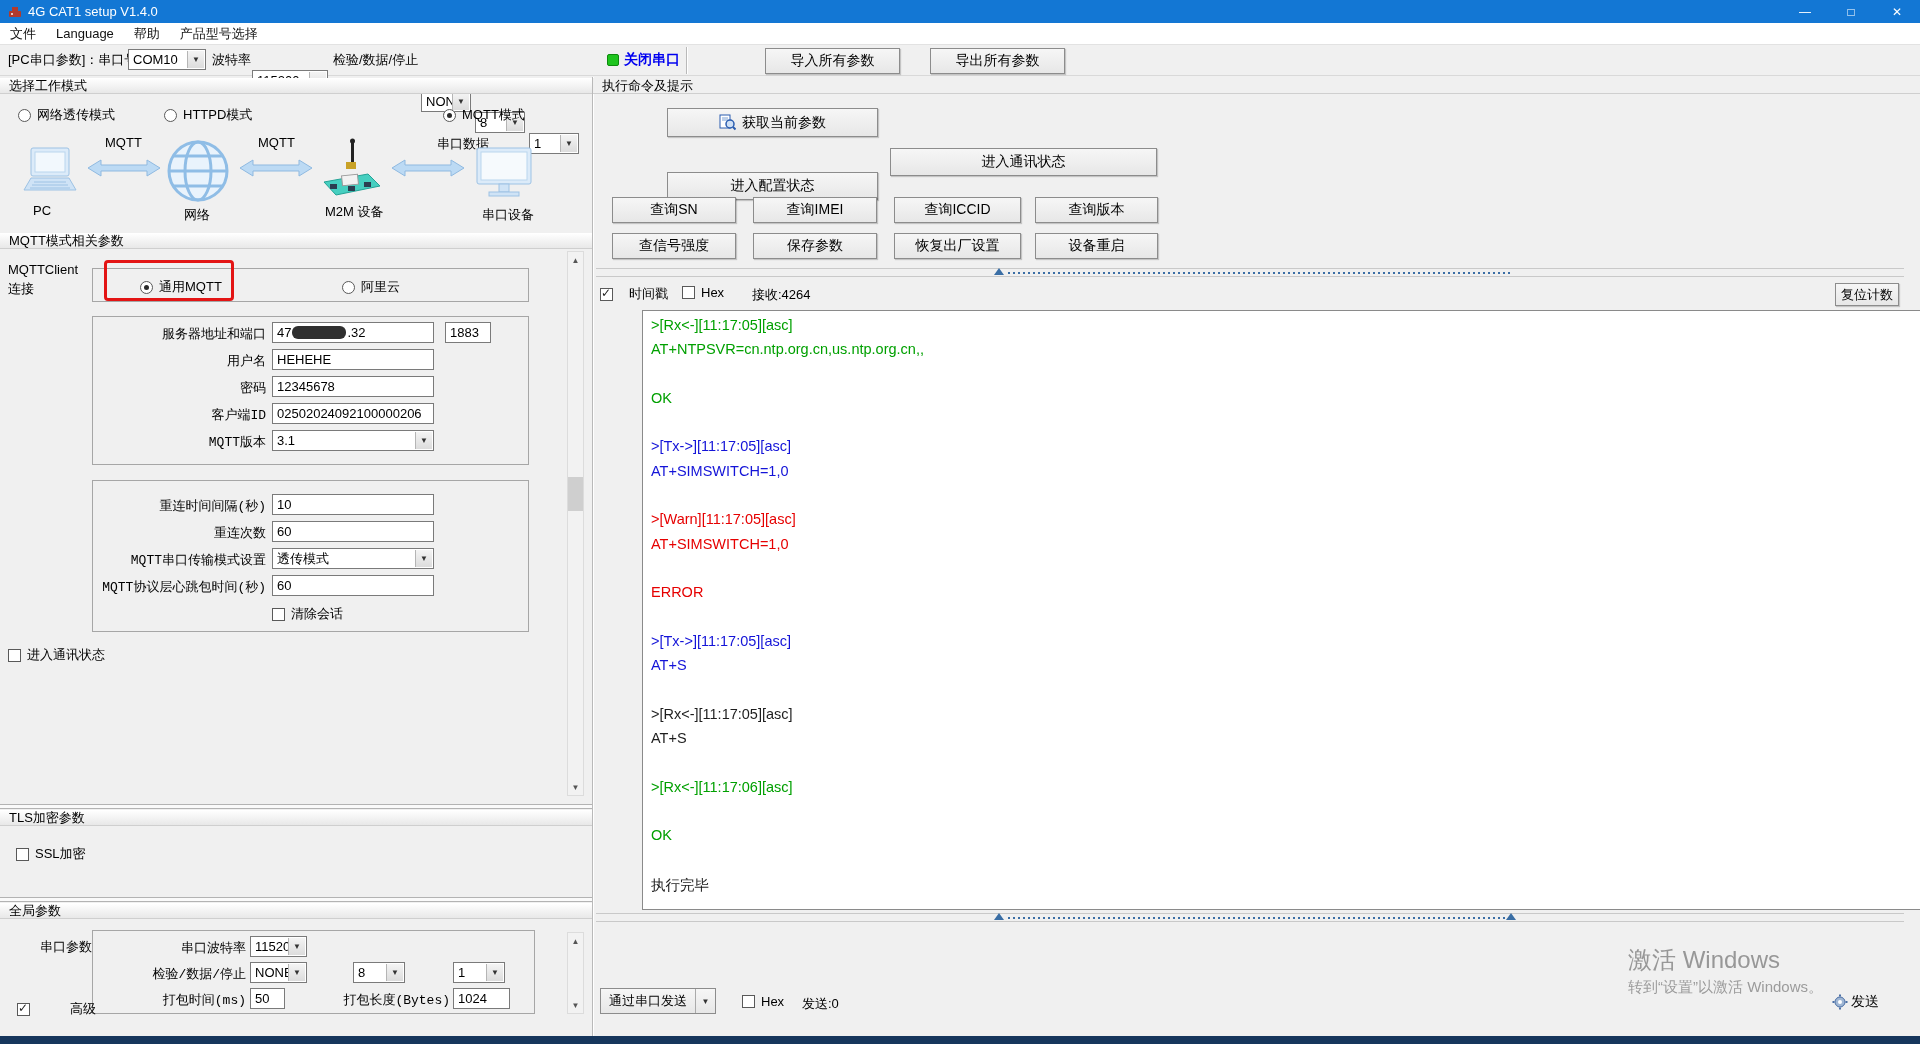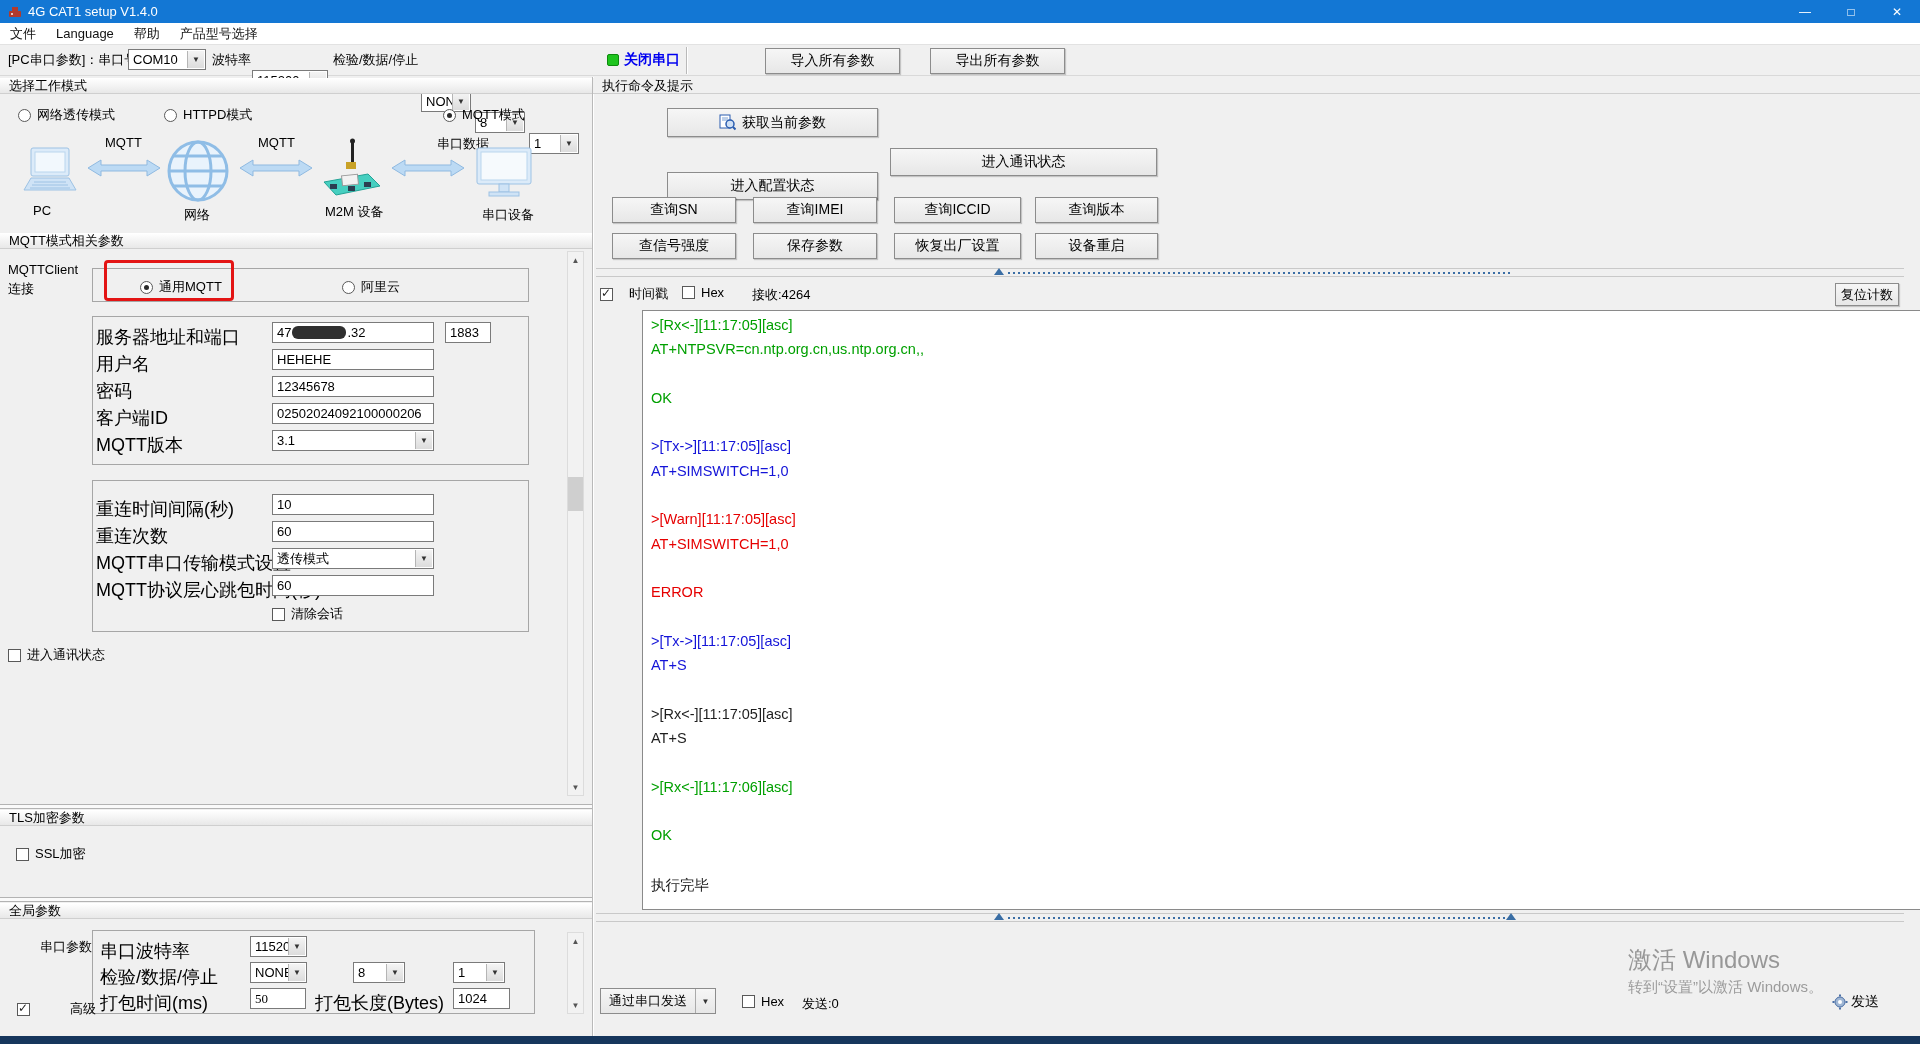--- a/index.html
+++ b/index.html
@@ -37,21 +37,21 @@
 
   .green-dot{position:absolute;width:12px;height:12px;background:#1ec41e;border:1px solid #0d8a0d;border-radius:2px;}
   .close-serial{font-weight:bold;color:#0000f0;font-size:14px;}
   .vsep{position:absolute;width:0;border-left:1px solid #b9b9b9;border-right:1px solid #fff;}
 
   
   .strip{position:absolute;height:16px;background:linear-gradient(#fefefe,#e8e8e8);border-top:1px solid #fff;border-bottom:1px solid #cfcfcf;font-size:13px;color:#000;display:flex;align-items:center;padding-left:9px;}
   .dbl{position:absolute;height:5px;border-top:1px solid #b3b3b3;border-bottom:1px solid #b3b3b3;background:#fafafa;}
 
   .gbox{position:absolute;border:1px solid #a6a6a6;background:#f0f0f0;}
-  .flabel{position:absolute;font-size:18px;color:#000;text-align:left;white-space:nowrap;}
+  .flabel{position:absolute;font-size:13px;color:#000;text-align:right;white-space:nowrap;font-family:Liberation Mono, monospace;}
 
   
   .vscroll{position:absolute;width:17px;background:#f2f2f2;border:1px solid #dcdcdc;}
   .vscroll .arr{position:absolute;left:0;width:15px;height:16px;background:#f2f2f2;color:#555;font-size:8px;display:flex;align-items:center;justify-content:center;}
   .vscroll .arr.down{bottom:0;}
   .vscroll .thumb{position:absolute;left:0;width:15px;background:#cfcfcf;}
   .hstrip{position:absolute;height:9px;background:#f0f0f0;border-top:1px solid #c9c9c9;border-bottom:1px solid #c9c9c9;}
   .hstrip .dots{position:absolute;top:3px;height:2px;background-image:repeating-linear-gradient(90deg,#3a6ea5 0 2px,transparent 2px 5px);}
   .hstrip .mark{position:absolute;top:-1px;width:0;height:0;border-left:5px solid transparent;border-right:5px solid transparent;border-bottom:7px solid #3a6ea5;}
 
@@ -301,21 +301,21 @@
     </div>
   <div class="combo" style="position:absolute;left:353px;top:962px;width:52px;">
       <span>8</span>
       <span class="arrow">▼</span>
     </div>
   <div class="combo" style="position:absolute;left:453px;top:962px;width:52px;">
       <span>1</span>
       <span class="arrow">▼</span>
     </div>
   <div class="flabel" style="left:100px;top:991px;width:146px;">打包时间(ms)</div>
-  <div class="tbox" style="position:absolute;left:250px;top:988px;width:56px;font-family:Liberation Serif, serif;">50</div>
+  <div class="tbox" style="position:absolute;left:250px;top:988px;width:35px;">50</div>
   <div class="flabel" style="left:315px;top:991px;width:135px;">打包长度(Bytes)</div>
   <div class="tbox" style="position:absolute;left:453px;top:988px;width:57px;">1024</div>
   <div class="opt" style="left:17px;top:1000px;gap:40px;">
       <span class="checkbox checked"></span>
       <span>高级</span>
     </div>
 
   <div class="vscroll" style="left:567px;top:932px;height:82px;">
     <div class="arr">▲</div>
     <div class="arr down">▼</div>

